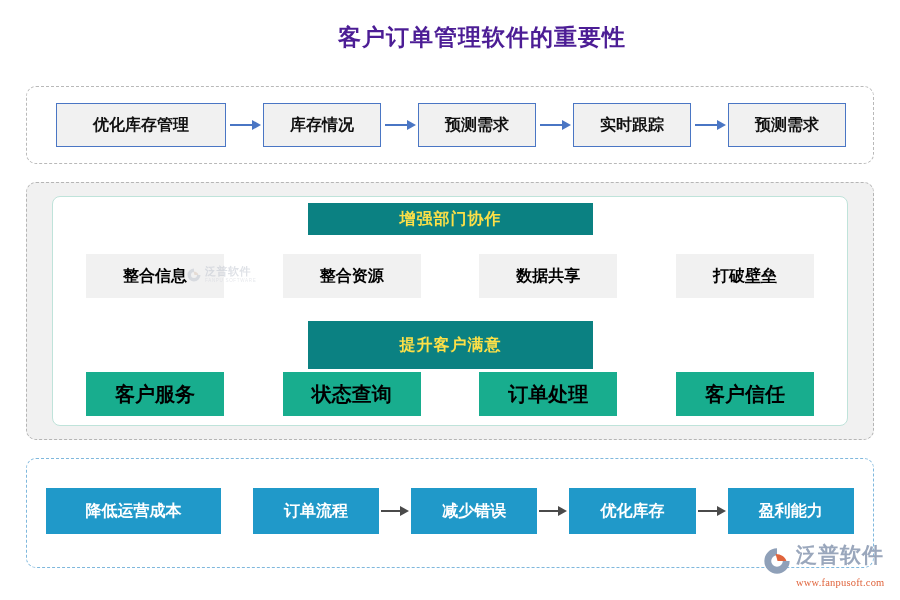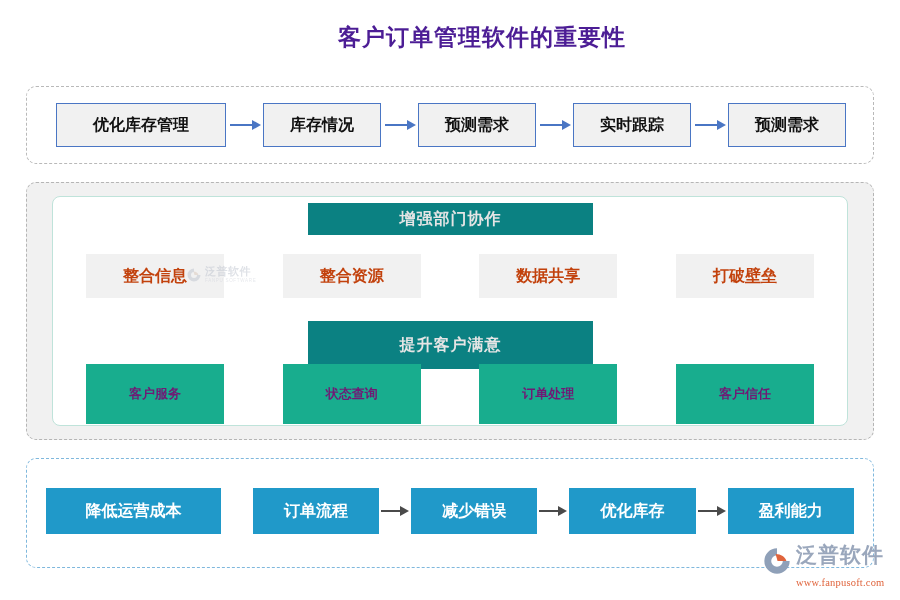--- a/index.html
+++ b/index.html
@@ -133,58 +133,58 @@
   }
 
   
   .banner {
     position: absolute;
     box-sizing: border-box;
     display: flex;
     align-items: center;
     justify-content: center;
     background: #0b8182;
-    color: #e5e5e5;
+    color: #fde047;
     font-size: 16px;
     font-weight: bold;
     letter-spacing: 1px;
   }
   .banner-1 { left: 308px; top: 203px; width: 285px; height: 32px; }
   .banner-2 { left: 308px; top: 321px; width: 285px; height: 48px; }
 
   
   .row-chips-gray {
     left: 86px;
     top: 254px;
     width: 728px;
     height: 44px;
     justify-content: space-between;
   }
   .node-gray {
     width: 138px;
     height: 44px;
     background: #f1f1f1;
-    color: #c2410c;
+    color: #000000;
     font-size: 16px;
   }
 
   
   .row-chips-green {
     left: 86px;
     top: 371px;
     width: 728px;
     height: 46px;
     justify-content: space-between;
   }
   .node-green {
     width: 138px;
-    height: 60px;
+    height: 44px;
     background: #18ad8e;
-    color: #701a75;
-    font-size: 13px;
+    color: #000000;
+    font-size: 20px;
   }
 
   
   .row-flow-bottom {
     left: 46px;
     top: 487px;
     width: 808px;
     height: 48px;
     justify-content: center;
   }

